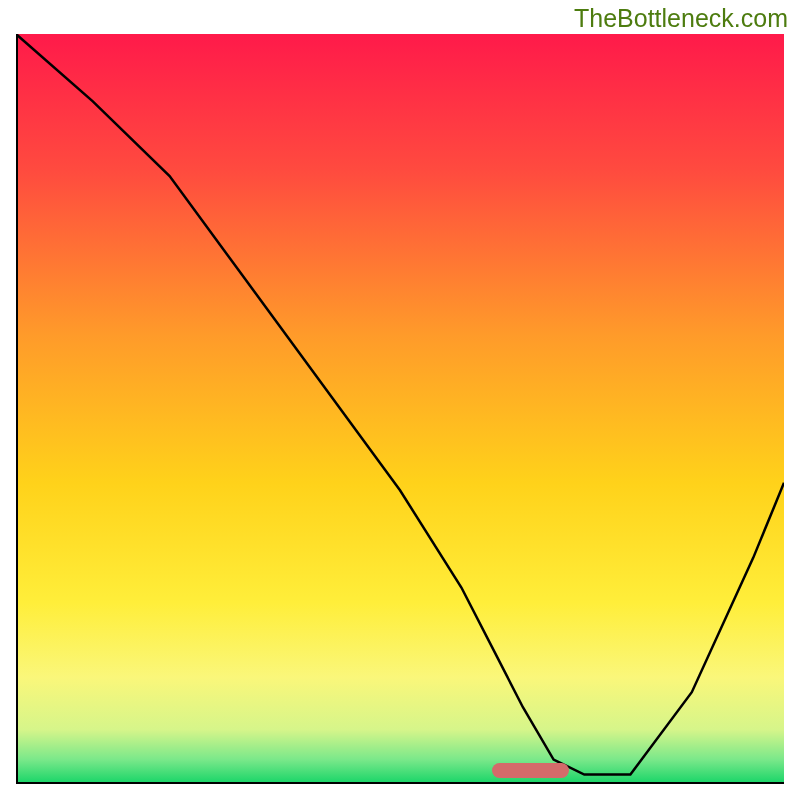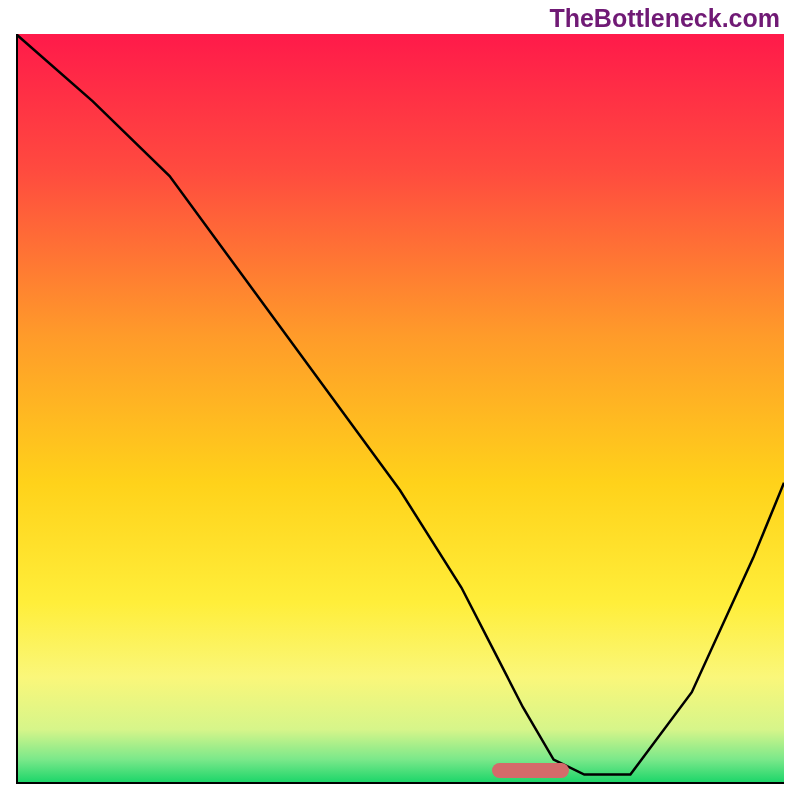--- a/index.html
+++ b/index.html
@@ -5,26 +5,25 @@
   * { margin: 0; padding: 0; box-sizing: border-box; }
   html, body { width: 800px; height: 800px; overflow: hidden; background: #fff; }
   .chart-container {
     position: relative;
     width: 800px;
     height: 800px;
   }
   .watermark {
     position: absolute;
     top: 4px;
-    right: 20px;
+    right: 12px;
     font-family: Arial, Helvetica, sans-serif;
     font-size: 25px;
-    color: #701a75;
+    color: #4d7c0f;
     z-index: 10;
-    font-weight: bold;
   }
   .plot-area {
     position: absolute;
     left: 16px;
     top: 34px;
     width: 768px;
     height: 748px;
     overflow: hidden;
   }
   .gradient-bg {

